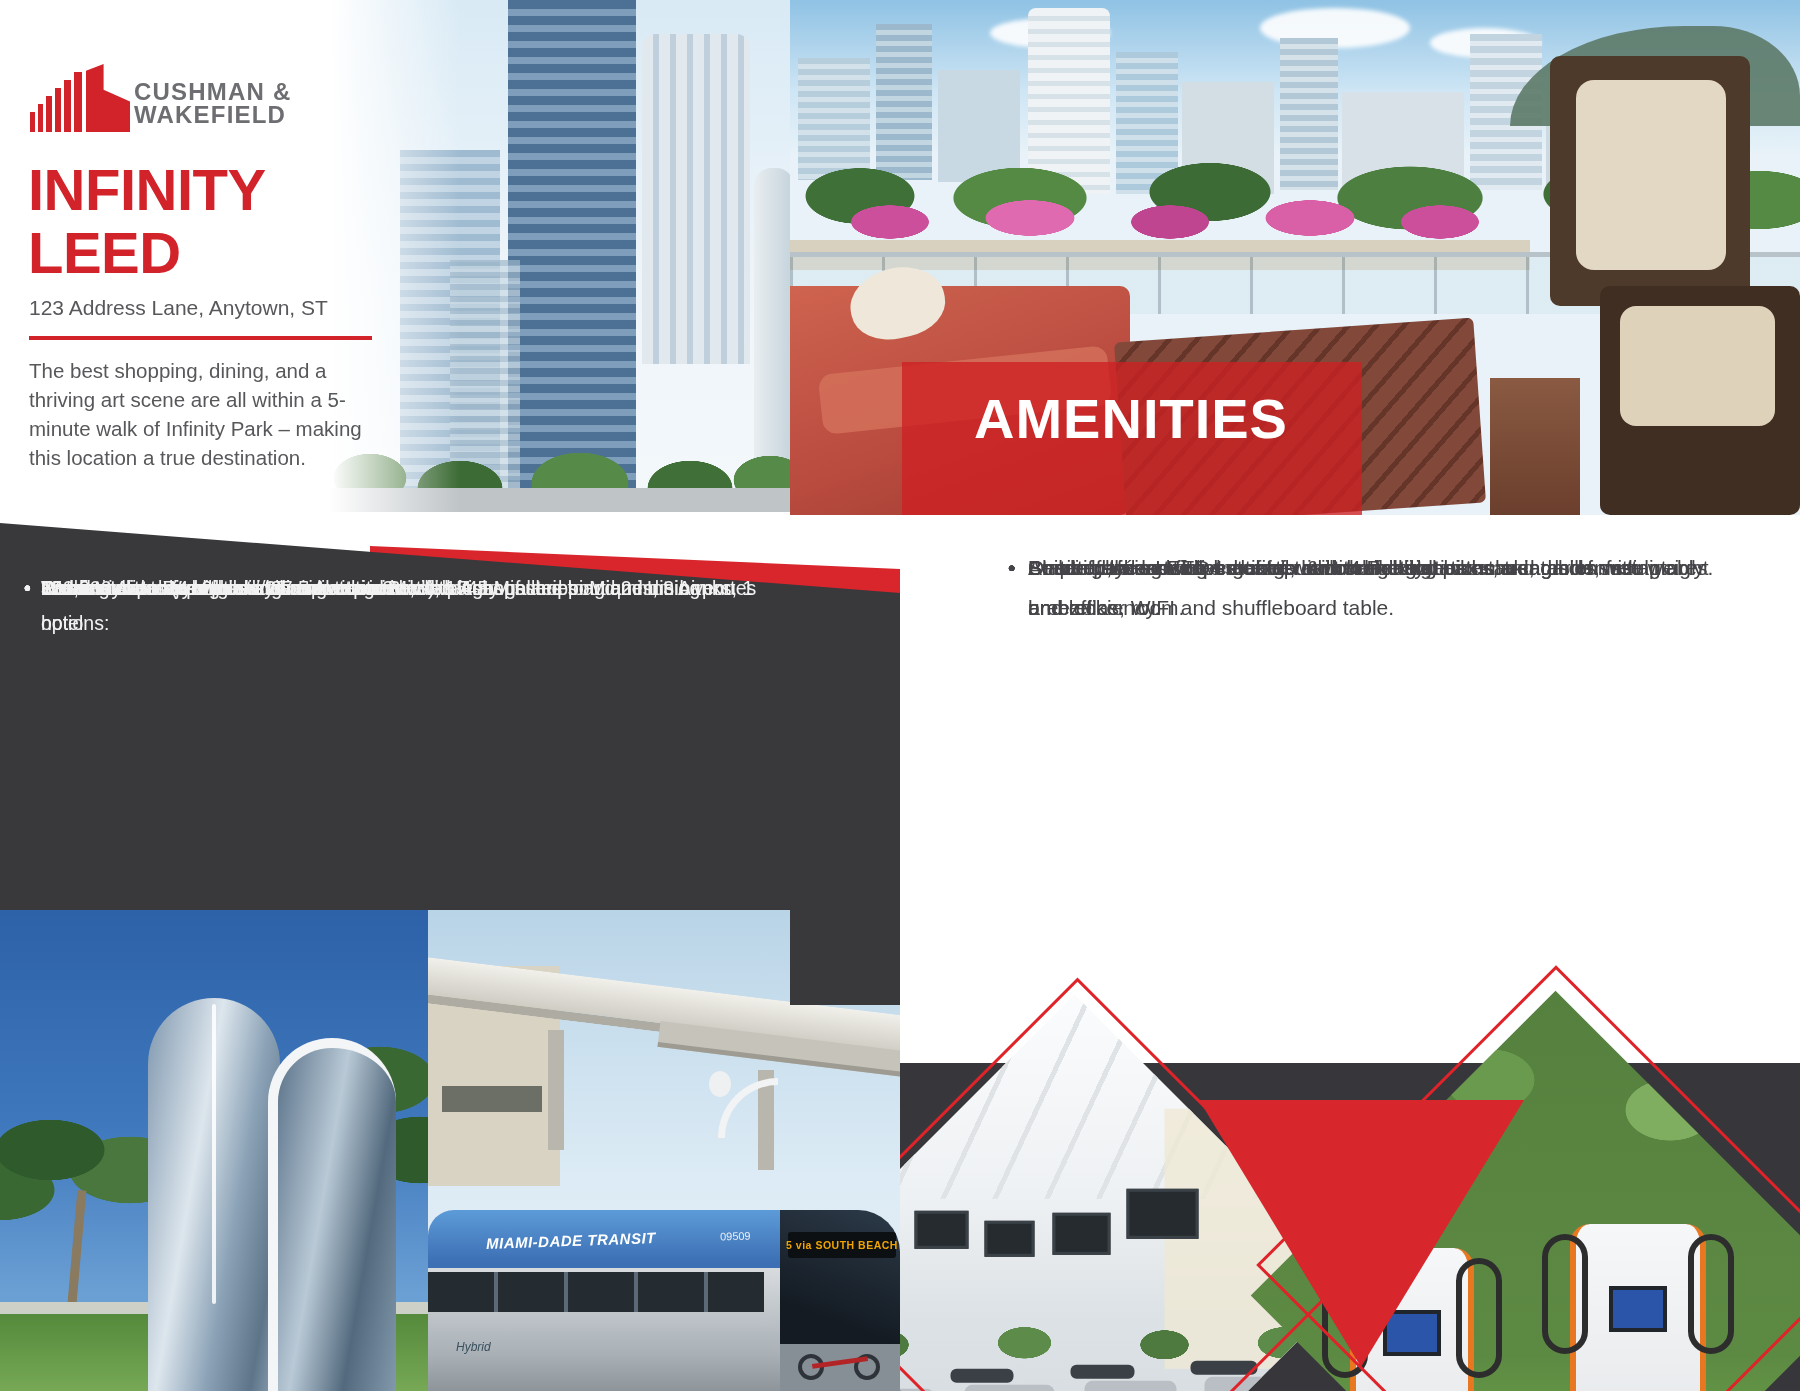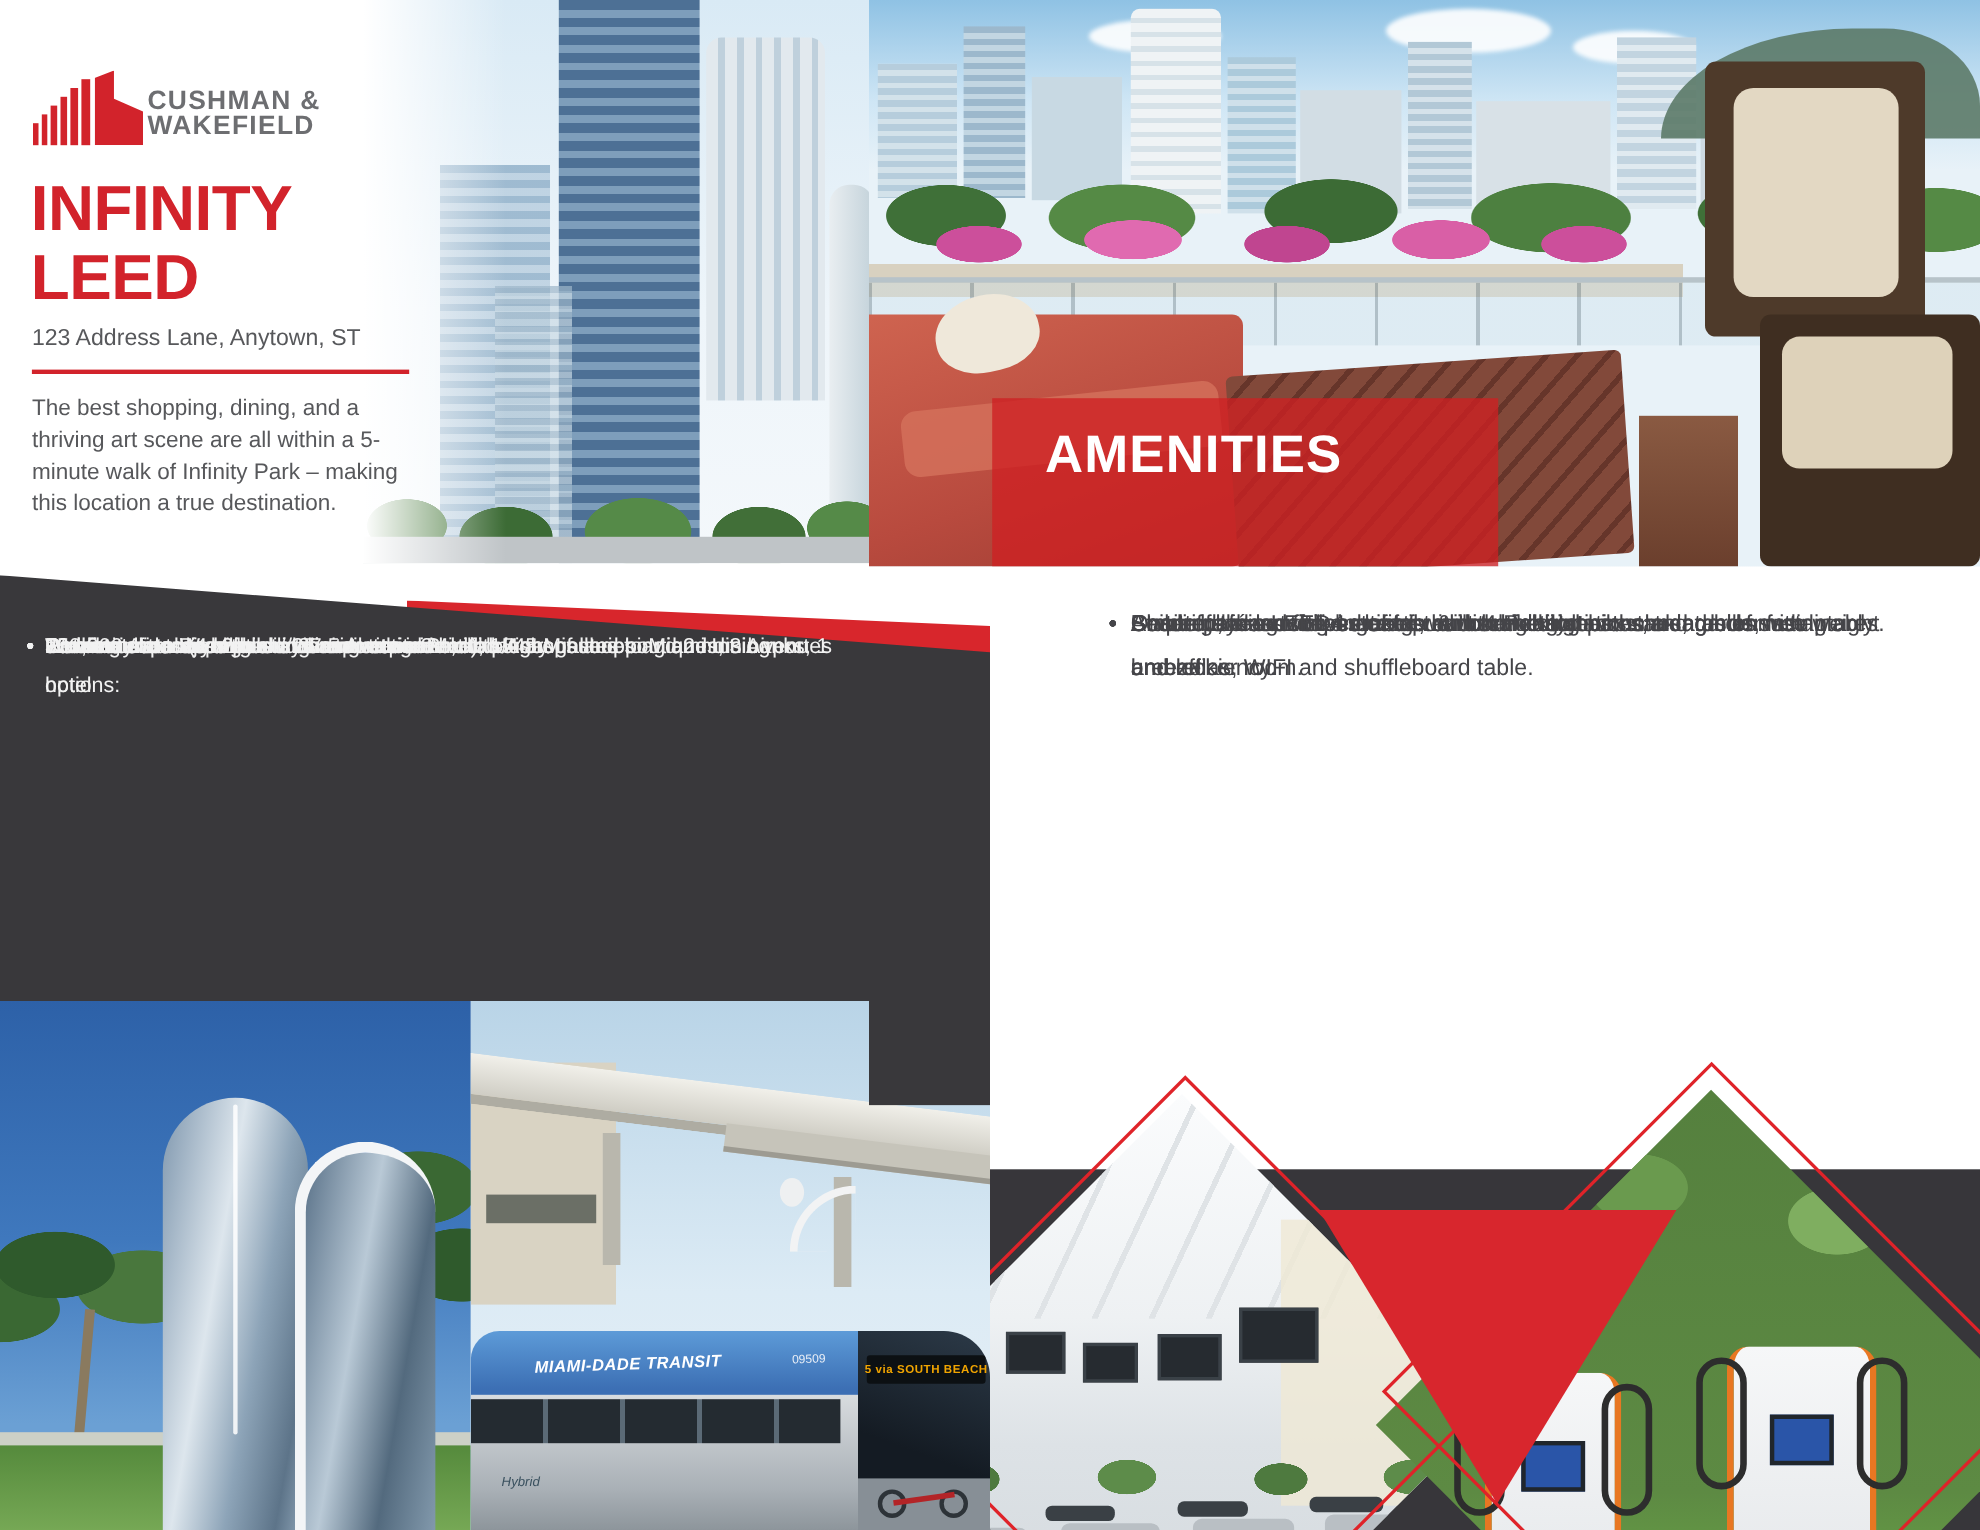--- a/index.html
+++ b/index.html
@@ -84,21 +84,21 @@
   .sofa-pillow{left:60px;top:268px;width:95px;height:70px;background:#efe8da;border-radius:50% 50% 45% 45%;transform:rotate(-12deg);}
   .sofa-cushion{left:30px;top:360px;width:290px;height:60px;background:#d4705a;border-radius:14px;transform:rotate(-6deg);opacity:.85;}
   .wood-table{left:330px;top:330px;width:360px;height:185px;transform:rotate(-4deg);
       background:repeating-linear-gradient(135deg,#82493a 0 16px,#66352a 16px 21px);border-radius:6px;}
   .wood-cube{left:700px;top:378px;width:90px;height:137px;background:linear-gradient(180deg,#8a5a42,#6b3f2d);}
   .armchair1{left:760px;top:56px;width:200px;height:250px;background:#4e3a2a;border-radius:10px;}
   .armchair1 .cushion{left:26px;top:24px;width:150px;height:190px;background:#e3d8c3;border-radius:18px;}
   .armchair2{left:810px;top:286px;width:200px;height:229px;background:#3f2e21;border-radius:10px;}
   .armchair2 .cushion{left:20px;top:20px;width:155px;height:120px;background:#ded2ba;border-radius:16px;}
   .amenities-overlay{left:112px;top:362px;width:460px;height:153px;background:rgba(206,32,34,.78);}
-  .amenities-heading{left:48px;top:24px;font-size:48px;font-weight:900;color:#ffffff;letter-spacing:1px;position:absolute;}
+  .amenities-heading{left:72px;top:24px;font-size:56px;font-weight:900;color:#ffffff;letter-spacing:1px;position:absolute;}
 
   
   .red-wedge{left:0;top:505px;width:900px;height:500px;background:#d8262c;
       clip-path:polygon(370px 41px,900px 64px,900px 94px,370px 51px);}
   .transport-panel{left:0;top:505px;width:900px;height:500px;background:#39383b;
       clip-path:polygon(0 18px,900px 88px,900px 500px,790px 500px,790px 405px,0 405px);}
   .highlights-list{left:24px;top:571px;width:748px;margin:0;padding:0;list-style:none;}
   .highlights-list li{position:relative;font-size:19.5px;color:#f2f2f2;line-height:35px;padding-left:17px;}
   .highlights-list li::before{content:"\2022";position:absolute;left:0;top:0;}
   .highlights-list li.indent::before{content:"";}

